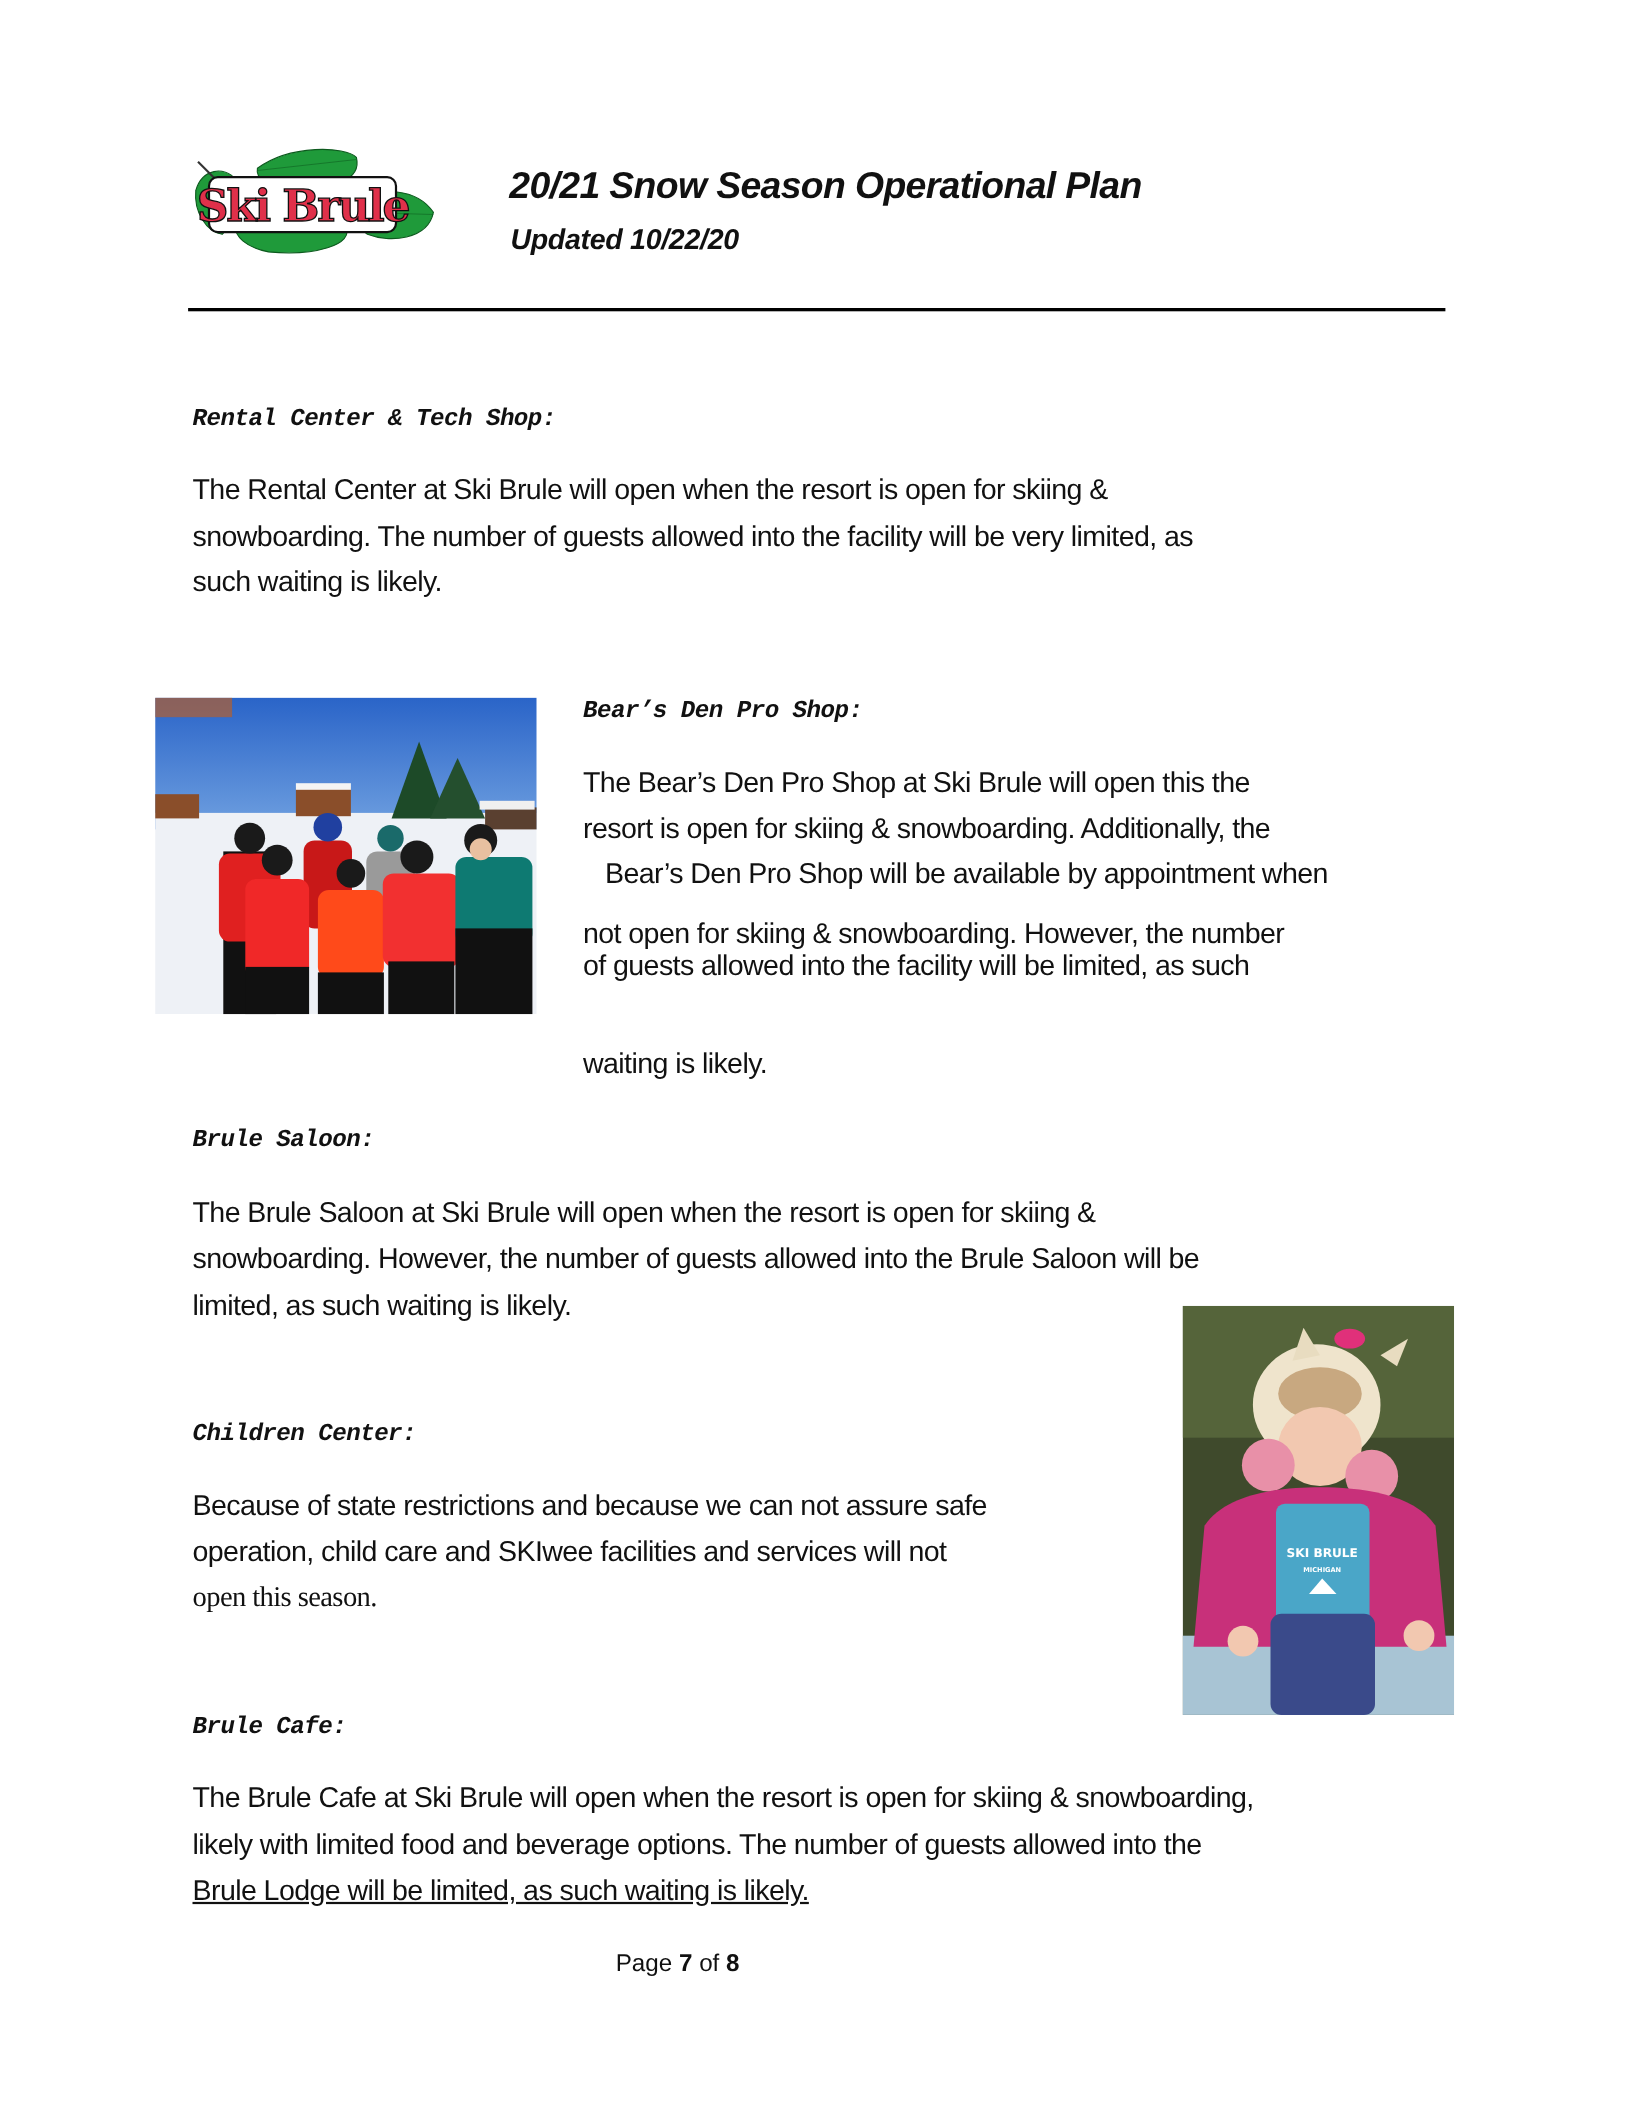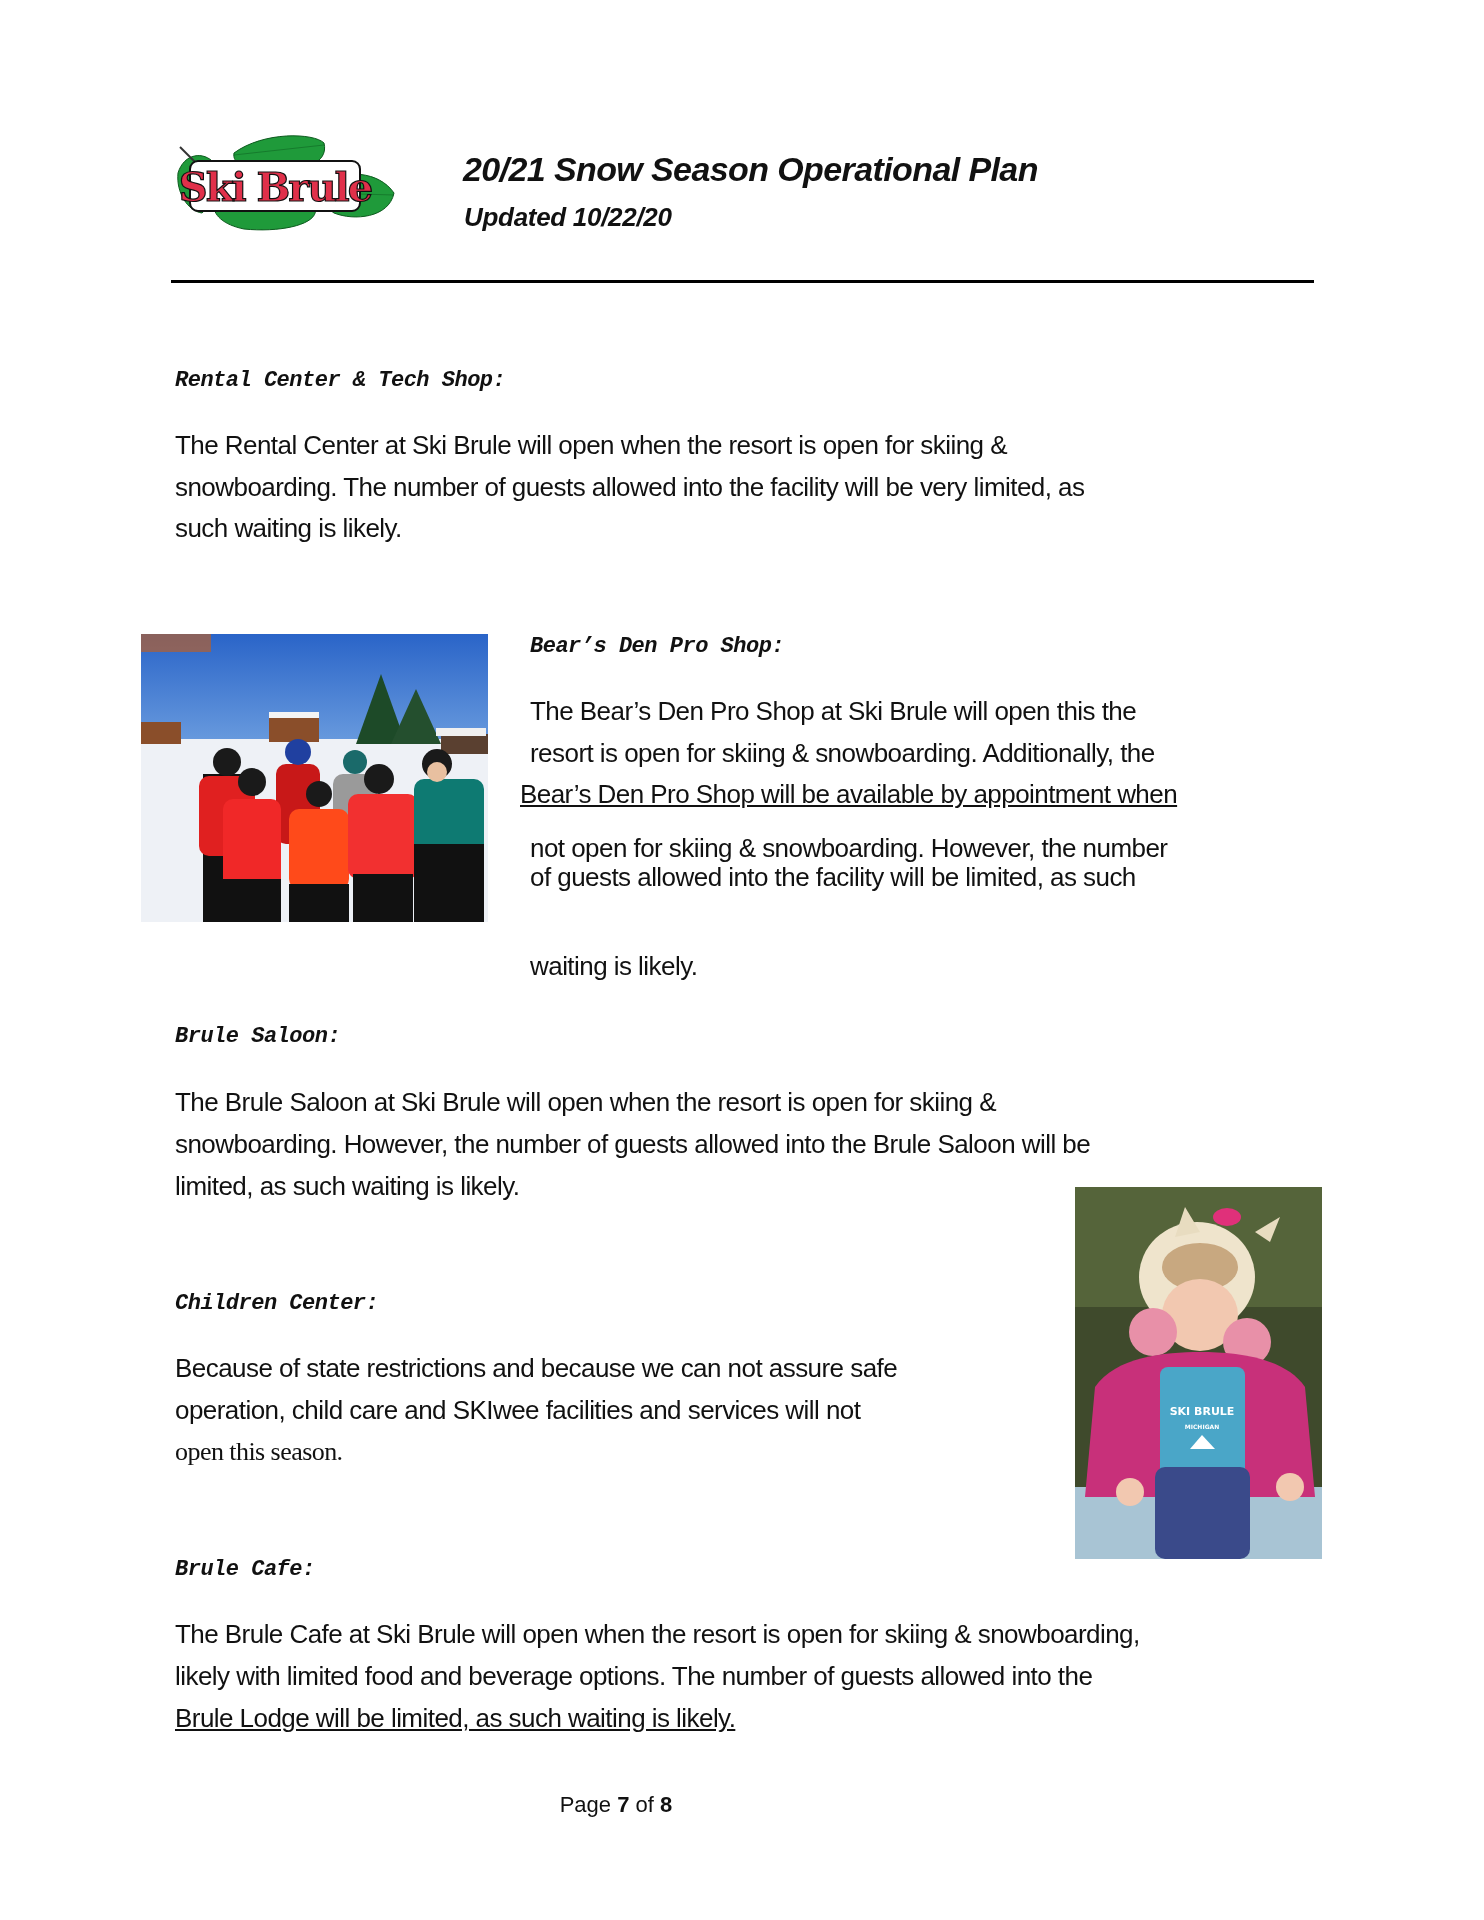--- a/index.html
+++ b/index.html
@@ -6,21 +6,21 @@
   body { width:1484px; height:1920px; position:relative; overflow:hidden;
          font-family:"Liberation Sans", "DejaVu Sans", sans-serif; color:#111; }
   .abs { position:absolute; }
   .title { left:463px; top:150px; font-size:34px; font-style:italic; font-weight:bold;
            letter-spacing:-0.6px; white-space:nowrap; }
   .subtitle { left:464px; top:202px; font-size:26px; font-style:italic; font-weight:bold;
               letter-spacing:-0.3px; white-space:nowrap; }
   .rule { left:171px; top:280px; width:1143px; height:3px; background:#000; }
   .heading { font-size:22px; font-style:italic; font-weight:bold; letter-spacing:-0.5px; white-space:nowrap;font-family:Liberation Mono, monospace; }
   .line { font-size:26px; letter-spacing:-0.55px; white-space:nowrap; line-height:30px; }
-  .footer { left:0; width:1232px; top:1772px; text-align:center; font-size:22px;margin-top:20px; }
+  .footer { left:0; width:1232px; top:1772px; text-align:center; font-size:22px; }
   .footer b { font-weight:bold; }
 
   
   .logo { left:174px; top:133px; width:222px; height:100px; }
   
   .photo { overflow:hidden; }
   .photo-group { left:141px; top:634px; width:347px; height:288px; }
   .photo-child { left:1075px; top:1187px; width:247px; height:372px; }
 </style>
 </head>
@@ -100,21 +100,21 @@
       <circle cx="296" cy="130" r="15" fill="#1a1a1a"></circle>
       <circle cx="296" cy="138" r="10" fill="#e8c0a0"></circle>
     </g>
   </svg>
 </div>
 
 <div>
   <div class="abs heading" style="left:530px; top:634px;">Bear’s Den Pro Shop:</div>
   <div class="abs line" style="left:530px; top:696px;">The Bear’s Den Pro Shop at Ski Brule will open this the</div>
   <div class="abs line" style="left:530px; top:738px;">resort is open for skiing &amp; snowboarding.  Additionally, the</div>
-  <div class="abs line" style="left:520px; top:779px;text-decoration:underline;">Bear’s Den Pro Shop will be available by appointment when</div>
+  <div class="abs line" style="left:550px; top:779px;">Bear’s Den Pro Shop will be available by appointment when</div>
   <div class="abs line" style="left:530px; top:833px;">not open for skiing &amp; snowboarding.  However, the number</div>
   <div class="abs line" style="left:530px; top:862px;">of guests allowed into the facility will be limited, as such</div>
   <div class="abs line" style="left:530px; top:903px;margin-top:48px;">waiting is likely.</div>
 </div>
 
 <div>
   <div class="abs heading" style="left:175px; top:1024px;">Brule Saloon:</div>
   <div class="abs line" style="left:175px; top:1087px;">The Brule Saloon at Ski Brule will open when the resort is open for skiing &amp;</div>
   <div class="abs line" style="left:175px; top:1129px;">snowboarding.   However, the number of guests allowed into the Brule Saloon will be</div>
   <div class="abs line" style="left:175px; top:1171px;">limited, as such waiting is likely.</div>

